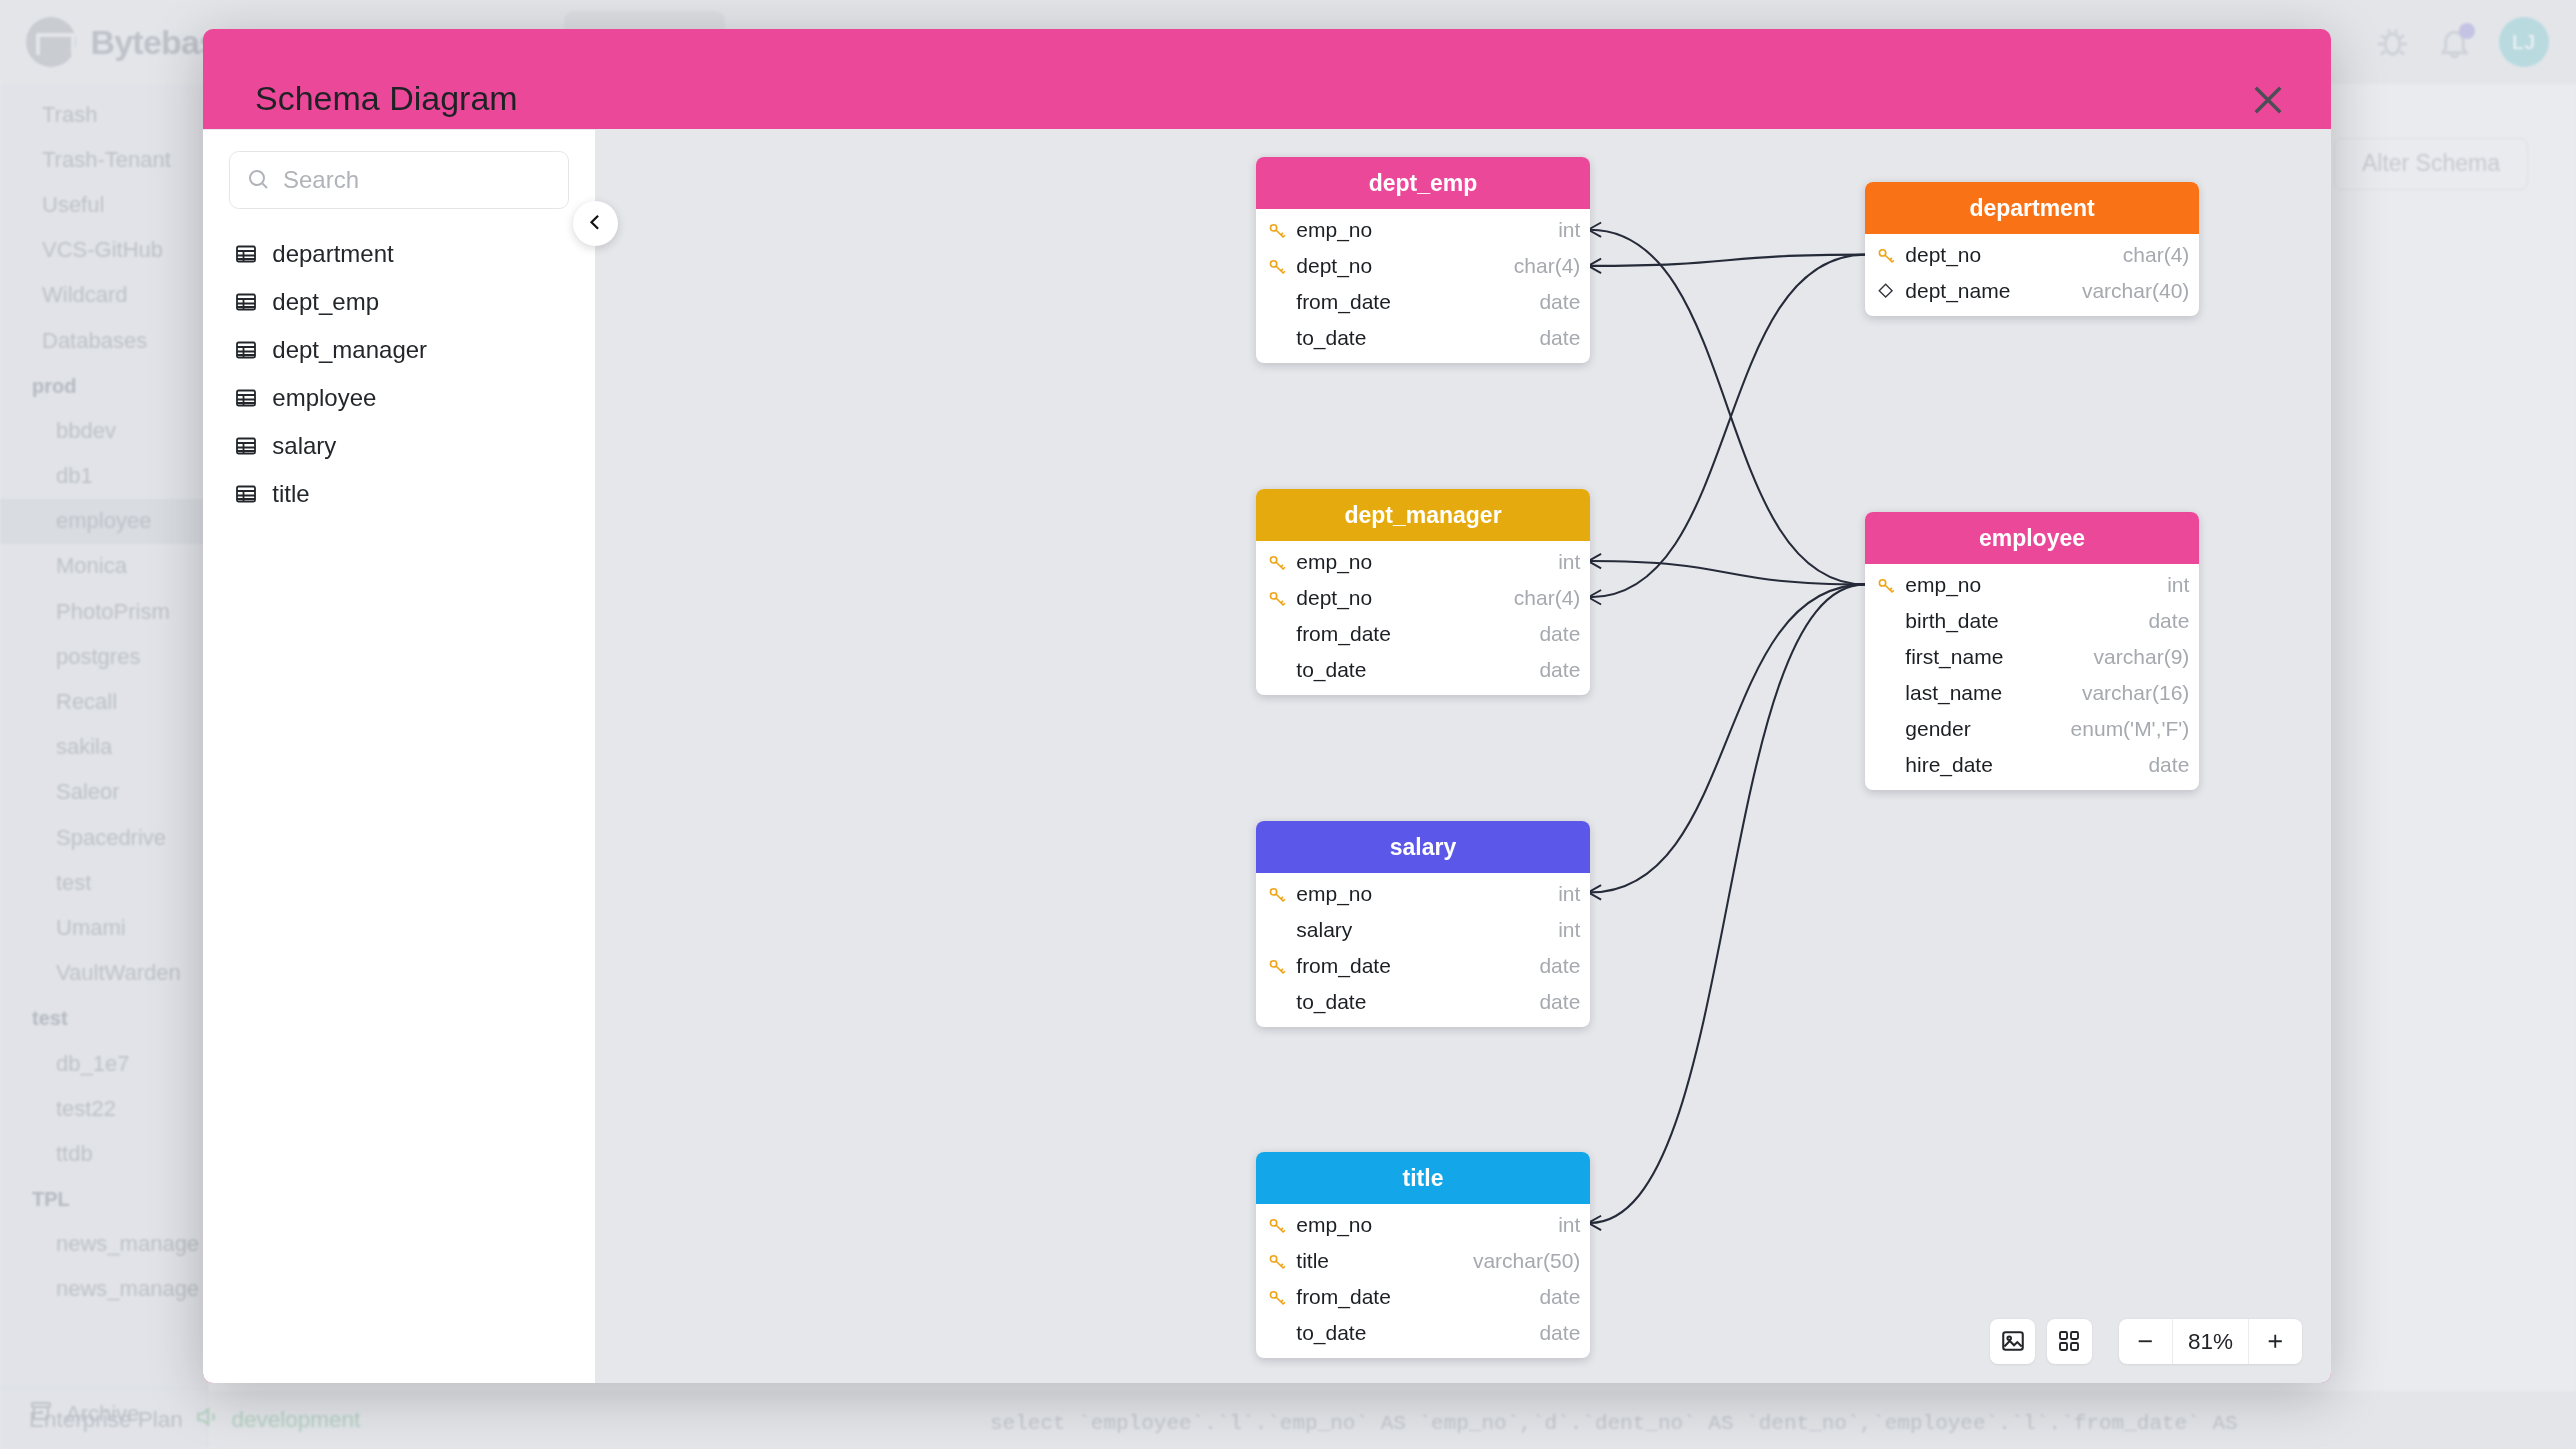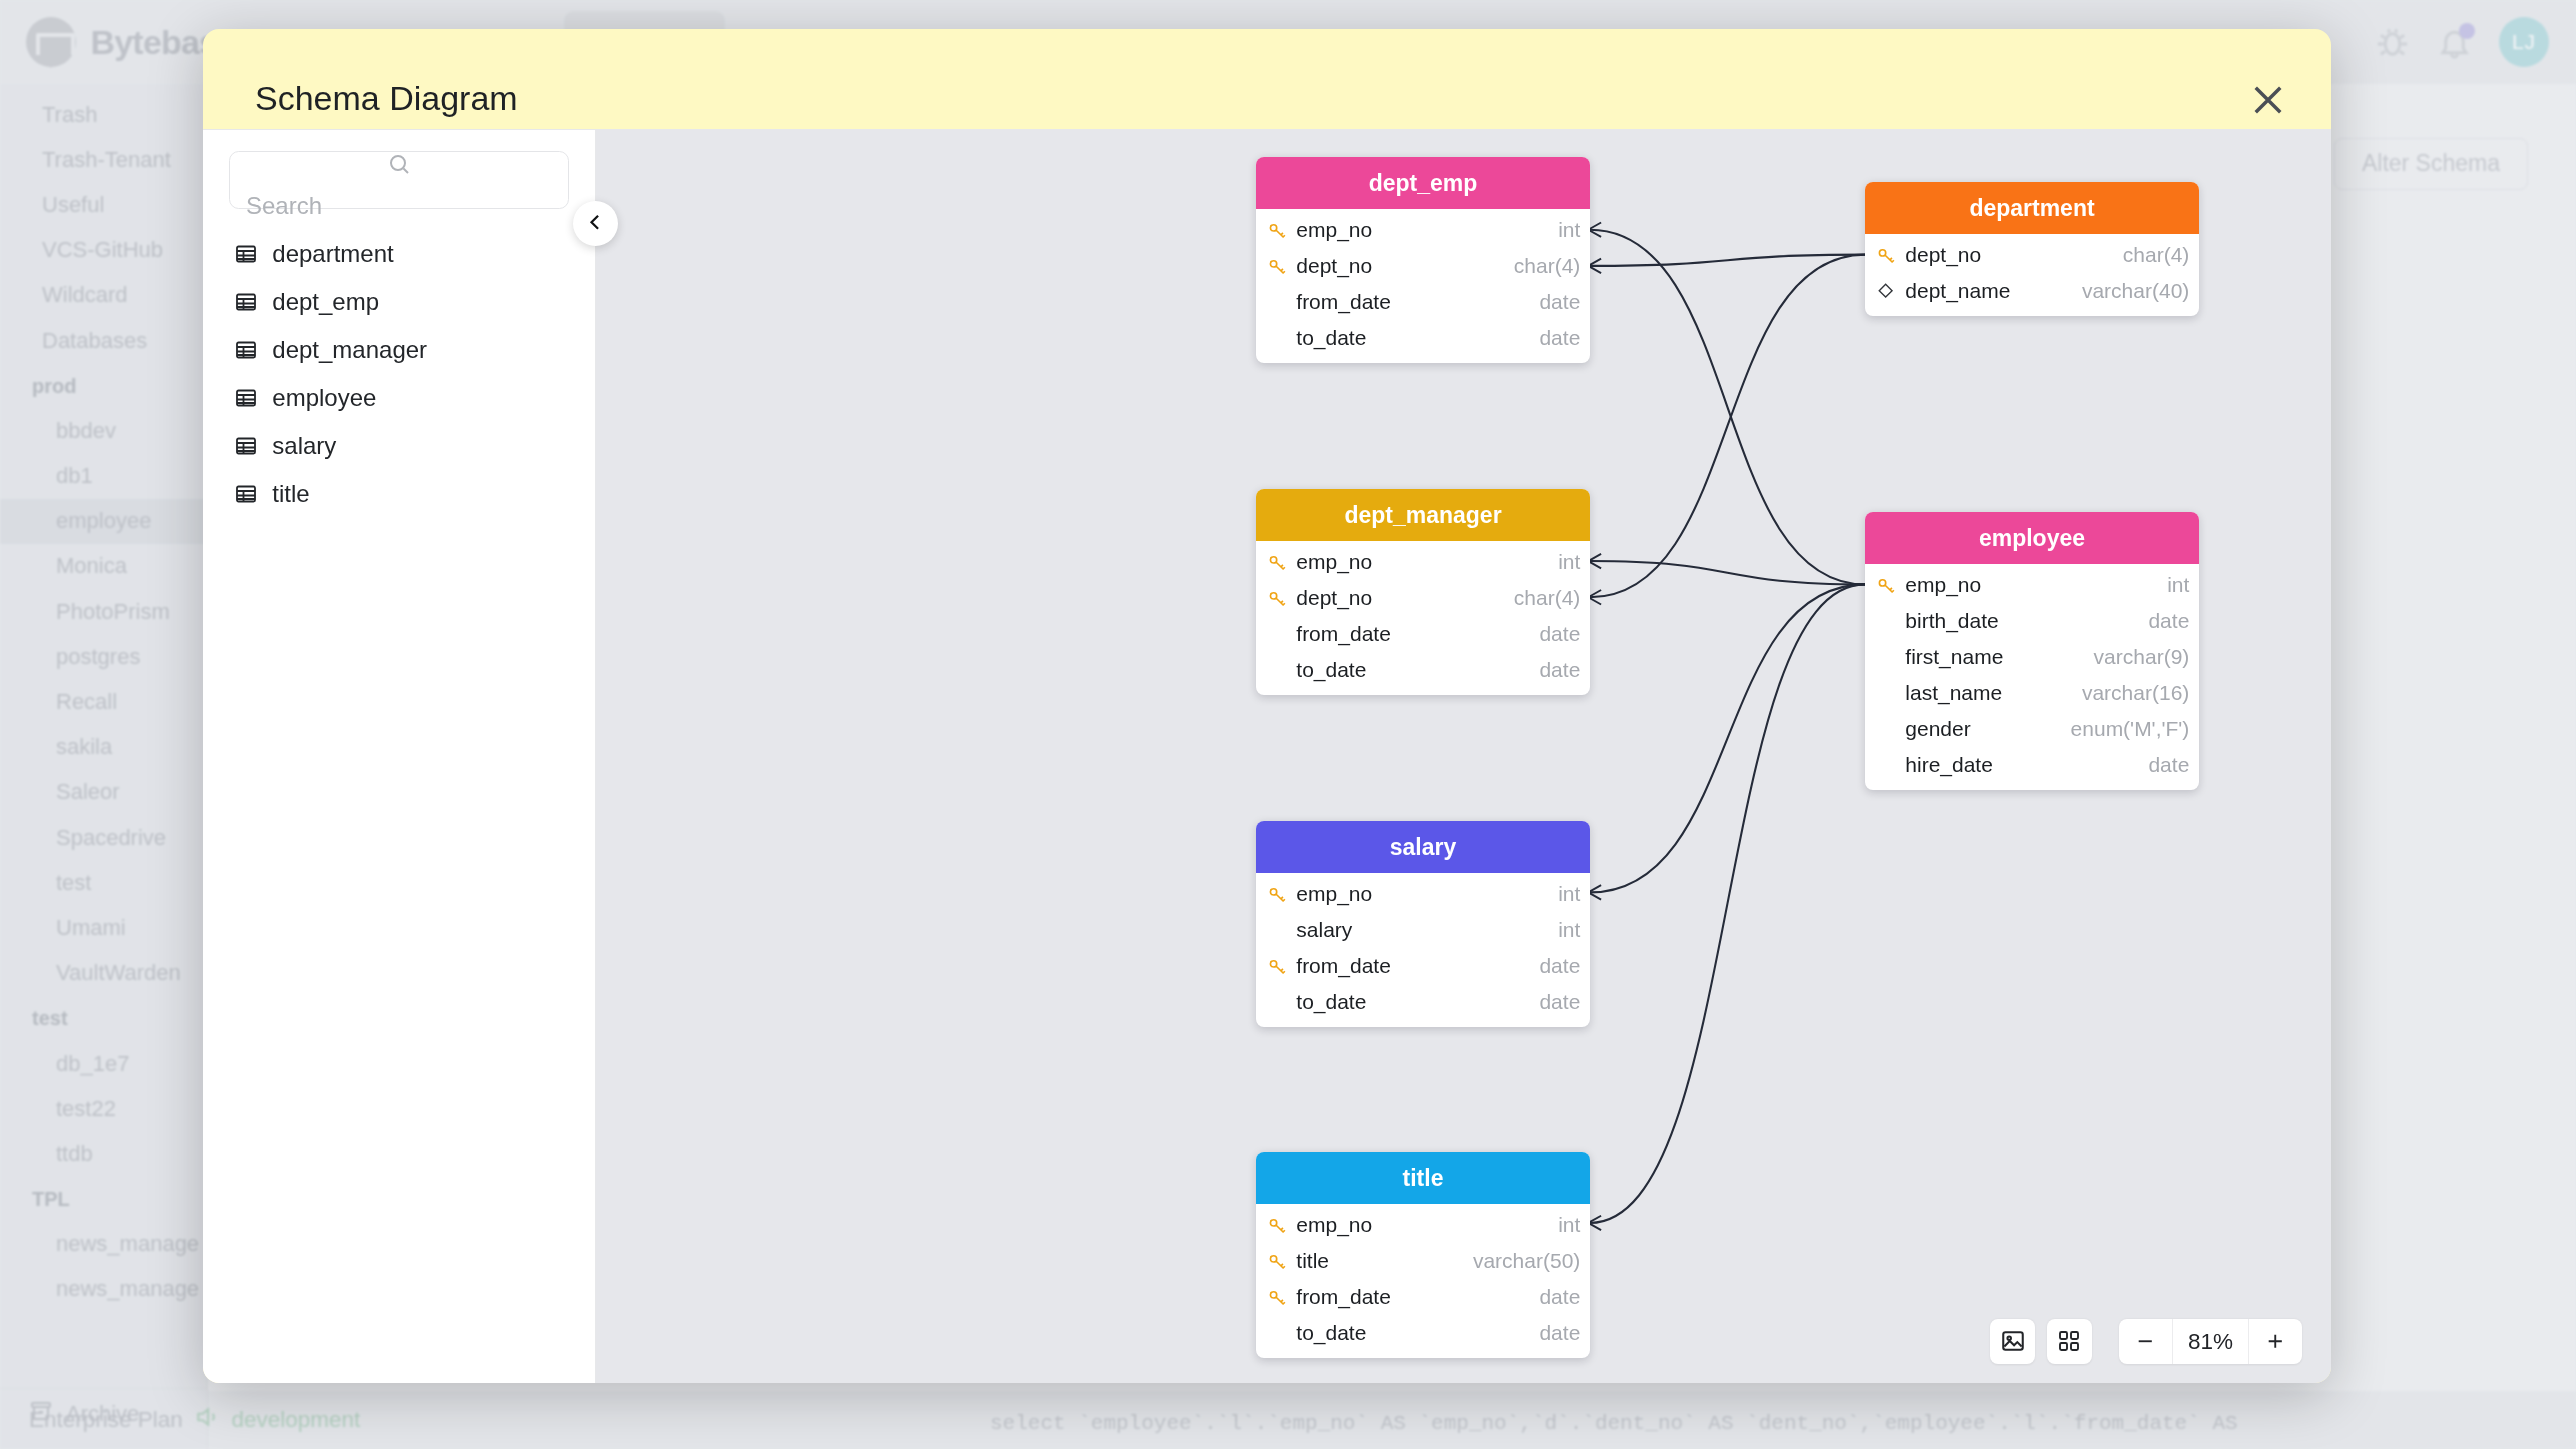--- a/index.html
+++ b/index.html
@@ -92,21 +92,21 @@
     white-space: nowrap; overflow: hidden;
   }
   #bg-tab-pill {
     position: absolute; left: 564px; top: 11.3px; width: 161px; height: 53px;
     border-radius: 9.7px; background: #d7dade;
   }
 
   
   #modal {
     position: absolute; left: 203px; top: 29px; width: 2128px; height: 1354px;
-    background: #fef9c3; border-radius: 16px;
+    background: #ec4899; border-radius: 10px;
     box-shadow: 0 11.3px 56px rgba(0,0,0,.22);
     overflow: hidden;
   }
   #modal-title {
     position: absolute; left: 52px; top: 50px;
     font-size: 34px; color: #1f2225; font-weight: 400;
   }
   #modal-close {
     position: absolute; right: 42px; top: 50px; width: 42px; height: 42px;
     color: #4b4f55;
@@ -118,21 +118,21 @@
   }
   #table-panel {
     width: 393px; background: #ffffff;
     border-right: 0.8px solid #e7e8ea; border-top: 0.8px solid #e7e8ea;
     padding: 21px 26px 0 26px;
     position: relative;
   }
   #search-box {
     display: flex; align-items: center; gap: 13px;
     height: 58px; border: 0.8px solid #e4e5e8; border-radius: 9.7px;
-    padding: 0 16px; background: #fff; flex-direction: column;
+    padding: 0 16px; background: #fff;
   }
   #search-box input {
     border: none; outline: none; font-size: 24px; color: #3a3d42;
     font-family: "Liberation Sans", sans-serif; width: 100%;
     background: transparent;
   }
   #search-box input::placeholder { color: #b0b3b8; }
   .table-list { margin-top: 21px; }
   .table-list-item {
     display: flex; align-items: center; gap: 14.5px;

